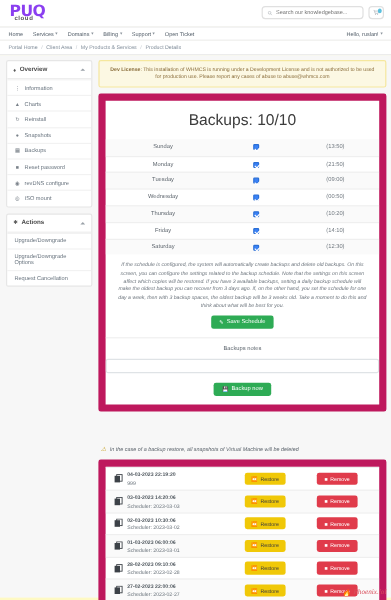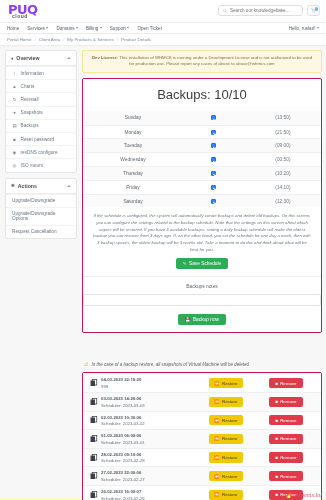--- a/index.html
+++ b/index.html
@@ -106,21 +106,21 @@
   .main { flex: 1; padding: 4px 4px 0 0; }
 
   .alert-dev {
     background: #fcf8e3; border: 1px solid #f5e79e; border-radius: 2px;
     color: #8a6d3b; font-size: 4.3px; line-height: 1.5;
     padding: 4px 6px; text-align: center; margin-bottom: 5px;
   }
   .alert-dev b { font-weight: bold; }
 
   .card {
-    background: #fff; border: 1px solid #be185d; border-radius: 2px;
+    background: #fff; border: 6px solid #be185d; border-radius: 2px;
     margin-bottom: 22px; overflow: hidden;
   }
   .page-title {
     text-align: center; font-size: 13px; color: #3c3c3c;
     padding: 8px 0 9px 0; font-weight: normal;
   }
 
   
   .sched-row {
     display: flex; align-items: center;

